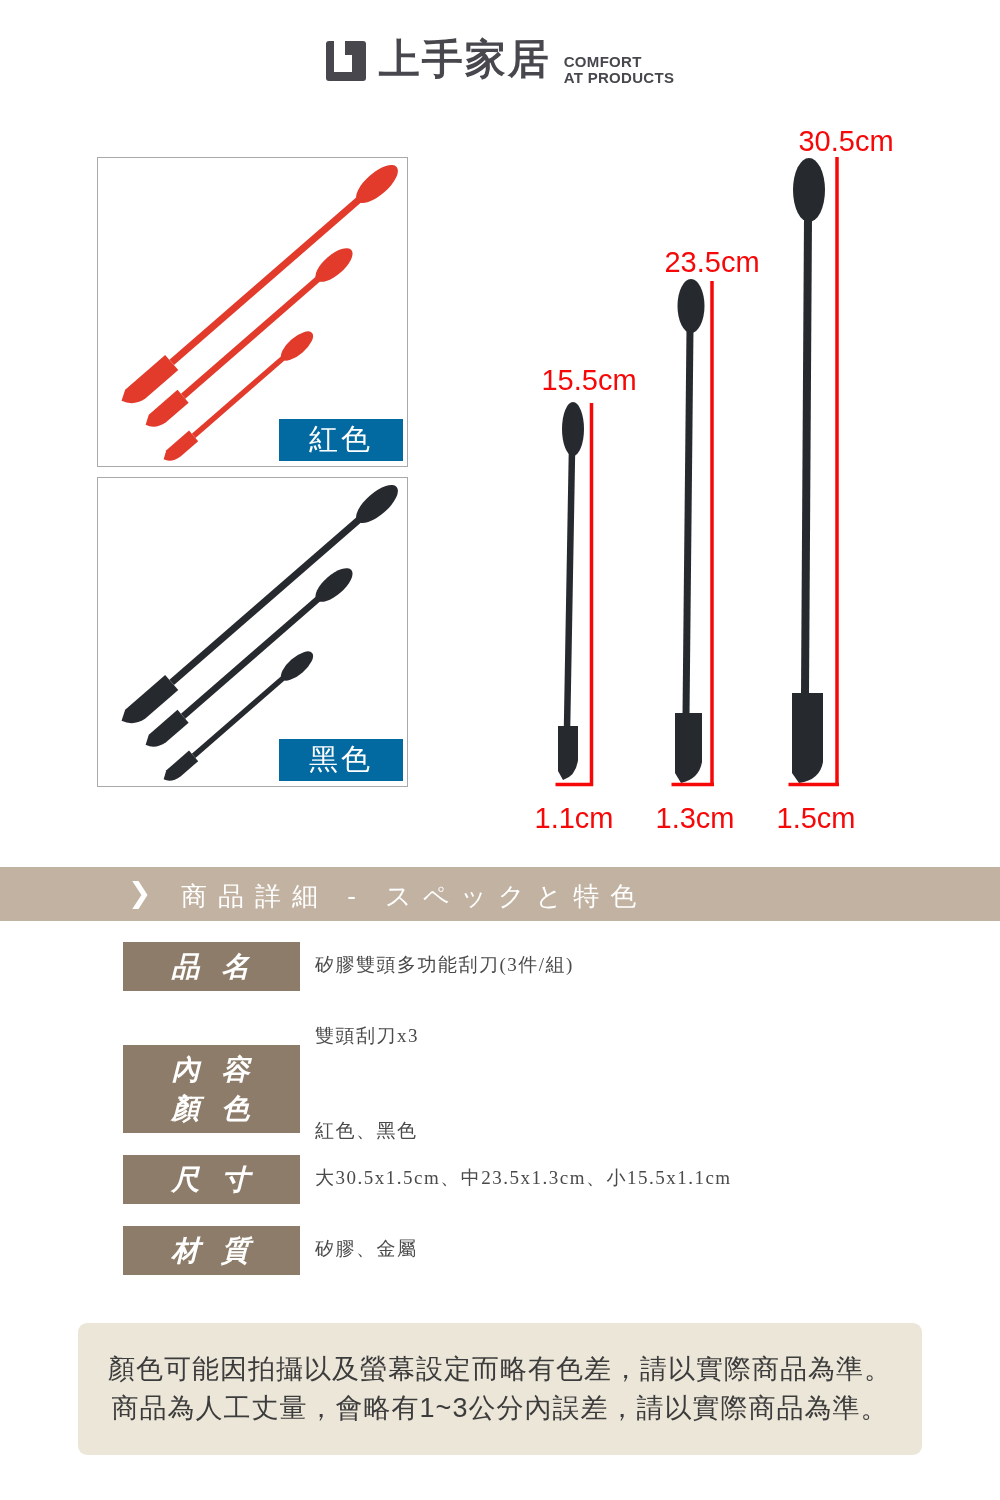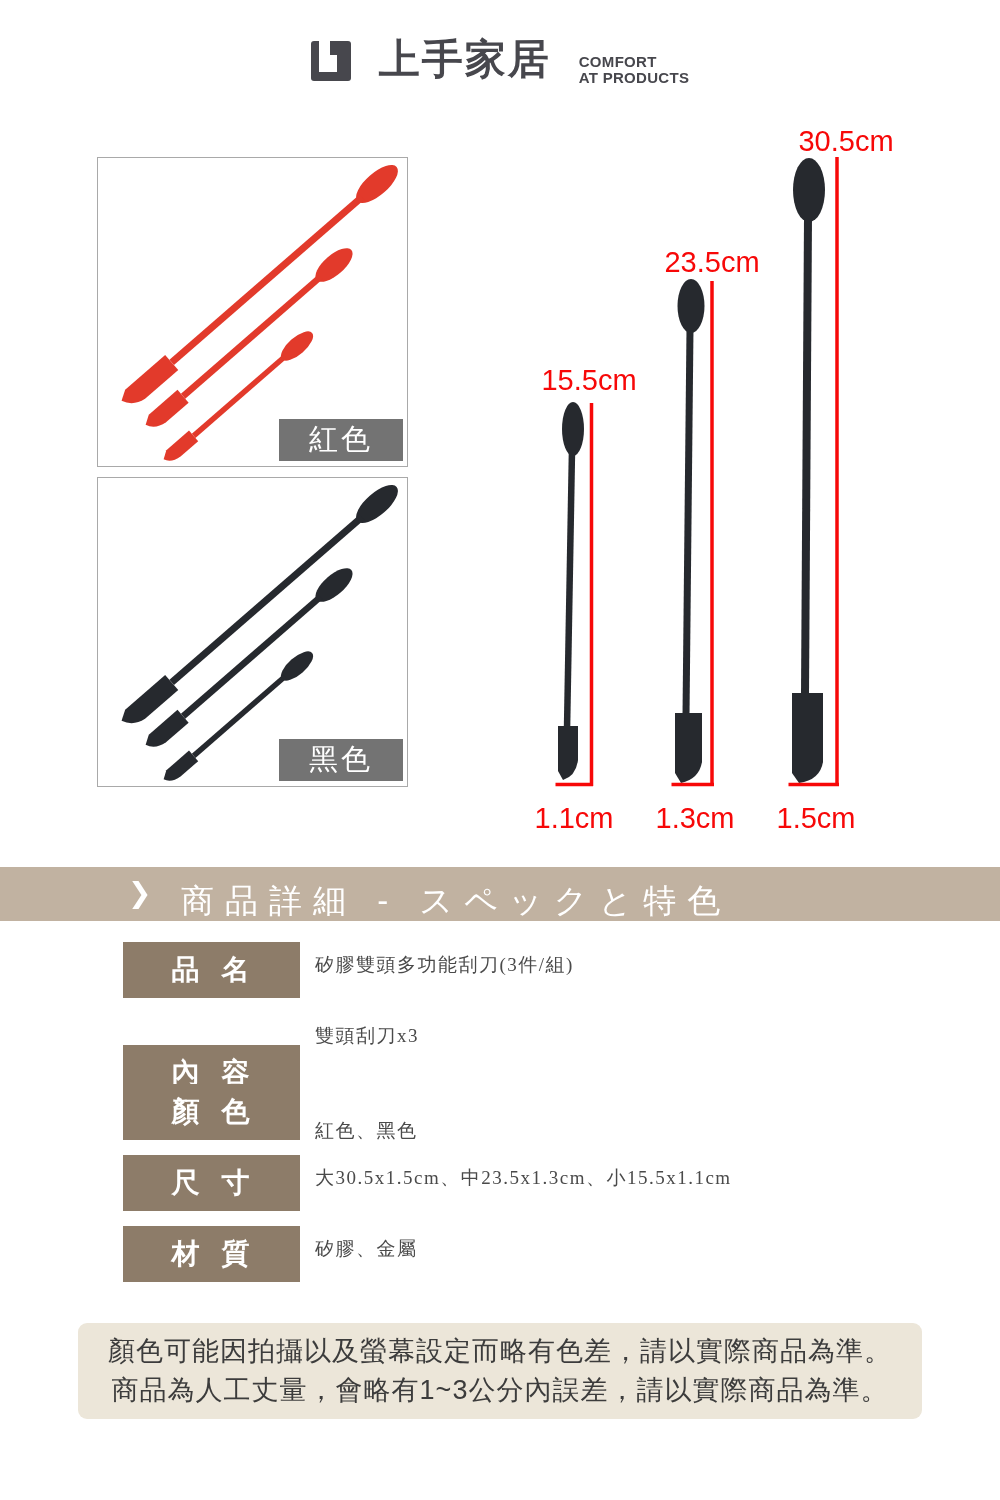--- a/index.html
+++ b/index.html
@@ -1,59 +1,59 @@
 <!DOCTYPE html>
 <html><head>
 <meta charset="utf-8">
 <style>
   html,body{margin:0;padding:0;background:#fff;}
   #page{position:relative;width:1000px;height:1500px;background:#ffffff;overflow:hidden;
         font-family:"Liberation Sans","DejaVu Sans",sans-serif;}
 
   
   .logo{position:absolute;top:38px;left:0;width:100%;display:flex;justify-content:center;
-        align-items:flex-start;gap:28px;color:#47474d;}
+        align-items:flex-start;gap:13px;color:#47474d;}
   .logo svg{margin-top:3px;}
   .brand{font-size:41px;font-weight:600;line-height:42px;letter-spacing:2px;}
   .tagline{margin-top:16px;font-size:15px;font-weight:700;line-height:16px;letter-spacing:.3px;}
 
   
   .img-box{position:absolute;left:97px;width:309px;height:308px;background:#fff;
            border:1px solid #a9a9a9;}
   .img-box.red{top:157px;}
   .img-box.black{top:477px;}
-  .color-tag{position:absolute;left:181px;top:261px;width:124px;height:42px;background:#737373;
+  .color-tag{position:absolute;left:181px;top:261px;width:124px;height:42px;background:#0369a1;
              color:#fff;font-size:29px;letter-spacing:3px;display:flex;align-items:center;
              justify-content:center;}
   .spat-red{fill:#e23a2b;}
   .spat-black{fill:#26292e;}
 
   
   .measure{position:absolute;left:500px;top:110px;width:460px;height:740px;}
   .dim-label{position:absolute;transform:translateX(-50%);color:#f70808;font-size:29px;
              line-height:30px;white-space:nowrap;}
   .dim-stroke{stroke:#f70808;stroke-width:3.5;fill:none;}
   .tool{fill:#26292e;stroke:none;}
   .tool-shaft{stroke:#26292e;fill:none;}
 
   
   .section-bar{position:absolute;left:0;top:867px;width:1000px;height:54px;background:#c1b2a1;}
   .section-bar .chev{position:absolute;left:128px;top:9px;color:#fff;font-size:28px;font-weight:700;}
-  .section-bar .title{position:absolute;left:181px;top:12px;color:#fff;font-size:33px;
+  .section-bar .title{position:absolute;left:181px;top:12px;color:#fff;font-size:26px;
                       letter-spacing:11px;white-space:nowrap;}
 
   
-  .spec-label{position:absolute;left:123px;width:177px;height:56px;background:#8d7c69;color:#fff;
+  .spec-label{position:absolute;left:123px;width:177px;height:49px;background:#8d7c69;color:#fff;
               font-size:28px;font-weight:700;letter-spacing:2px;word-spacing:10px;
-              display:flex;align-items:center;justify-content:center;}
+              display:flex;align-items:center;justify-content:center;font-style:italic;}
   .spec-value{position:absolute;left:315px;height:46px;display:flex;align-items:center;
               color:#4a4a4a;font-size:19px;letter-spacing:1.5px;white-space:nowrap;font-family:Liberation Serif, serif;}
 
   
-  .note-box{position:absolute;left:78px;top:1323px;width:844px;height:96px;background:#ece6d9;
+  .note-box{position:absolute;left:78px;top:1323px;width:844px;height:132px;background:#ece6d9;
             border-radius:9px;display:flex;flex-direction:column;align-items:center;
             justify-content:center;}
   .note-line{color:#3c3c3c;font-size:27px;line-height:39px;letter-spacing:1px;white-space:nowrap;}
 </style>
 </head>
 <body>
 
 <div id="page">
 
   <div class="logo">

